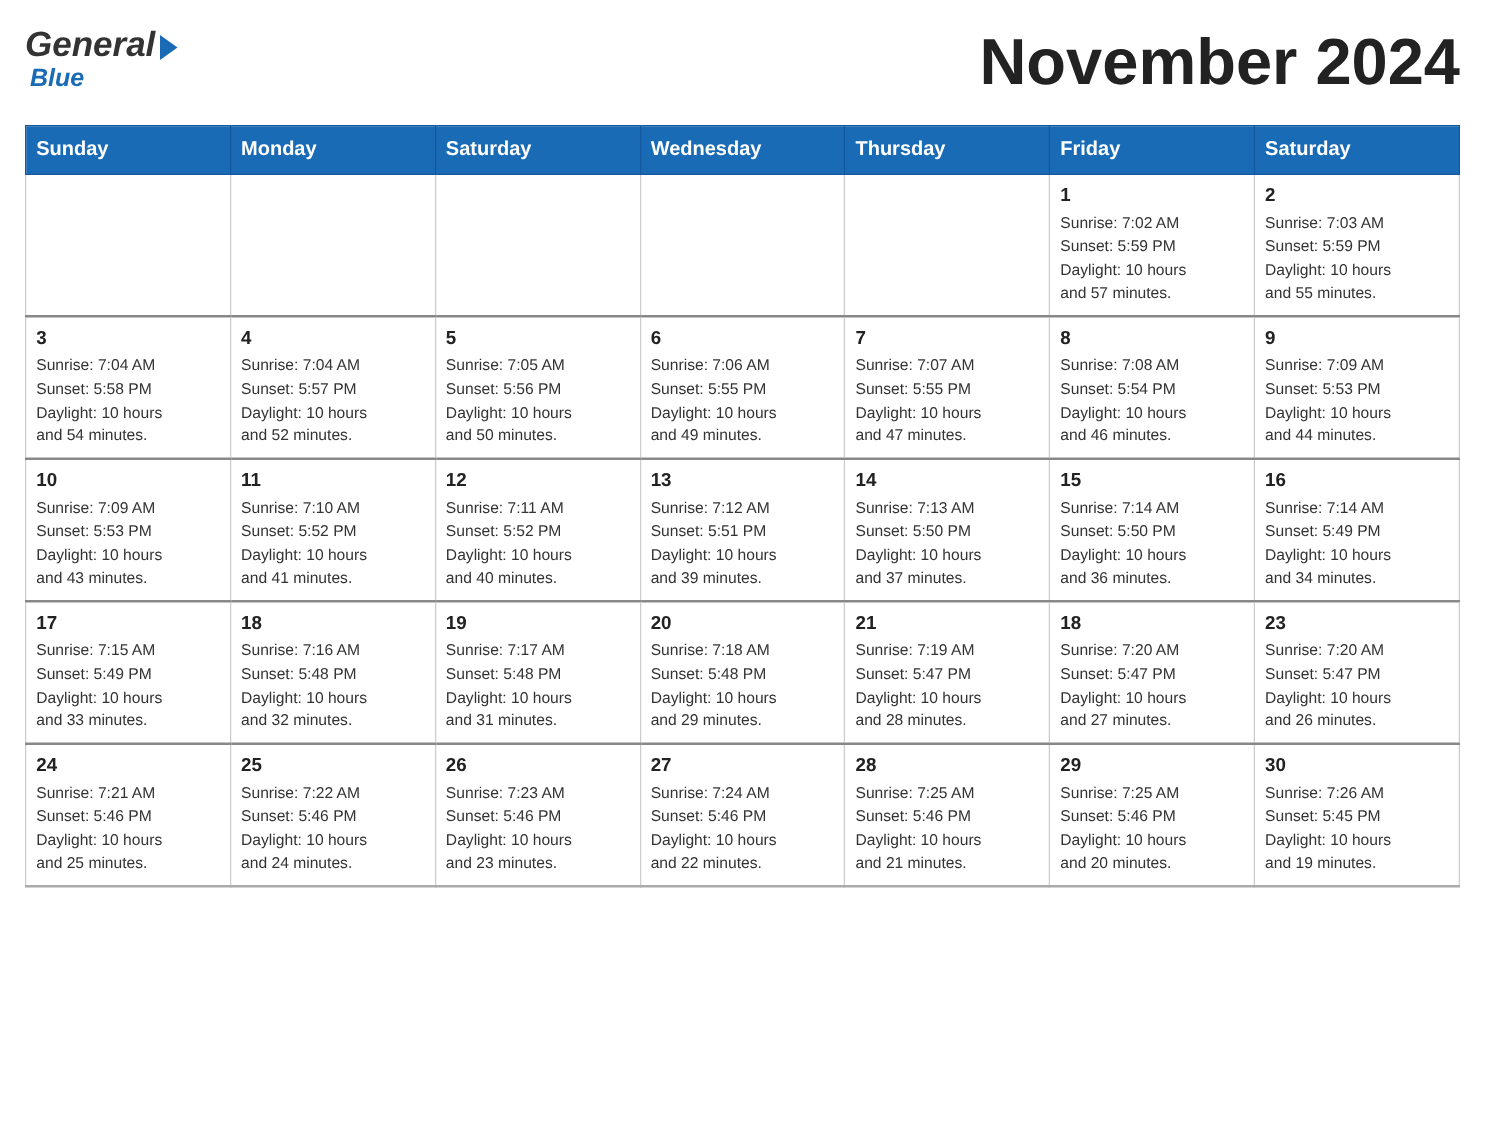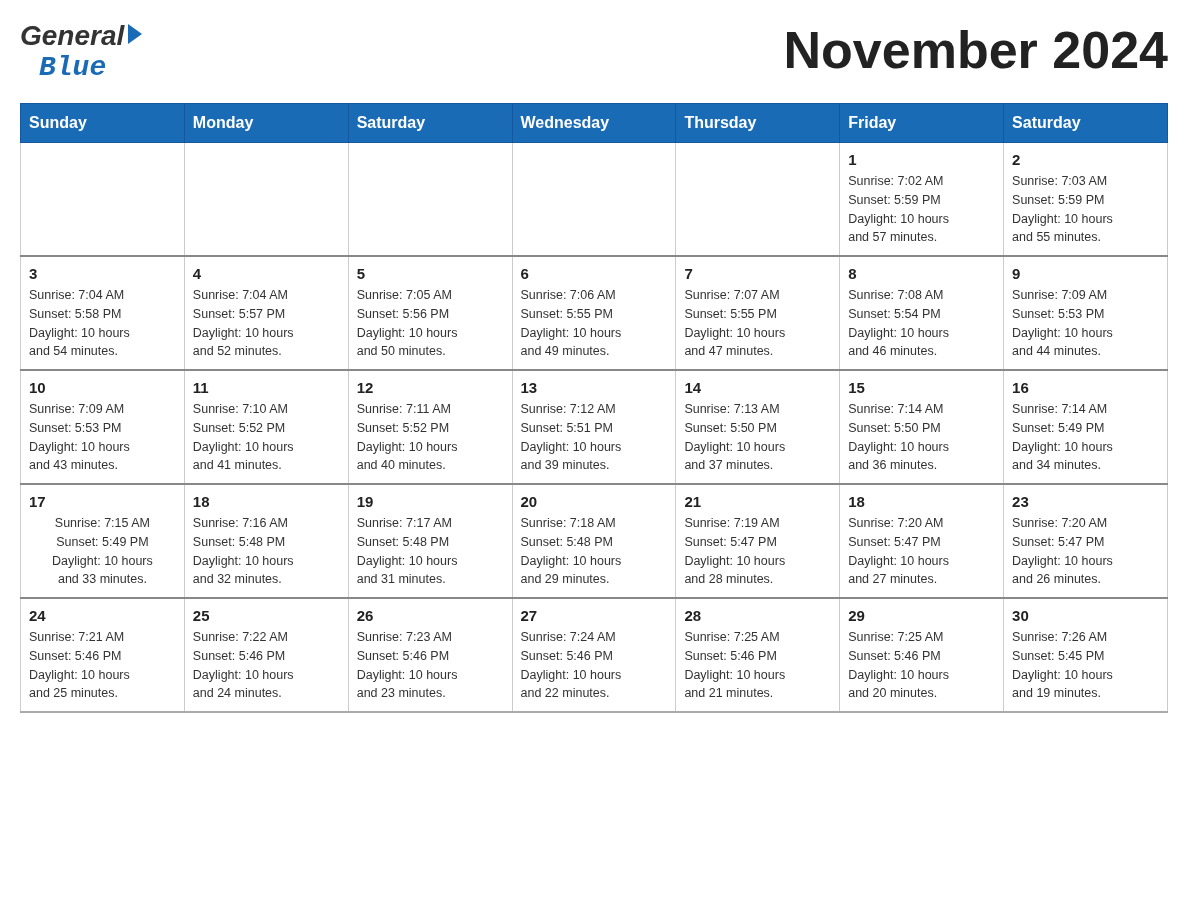--- a/index.html
+++ b/index.html
@@ -16,44 +16,43 @@
       align-items: flex-start;
       margin-bottom: 20px;
     }
     .logo {
       display: flex;
       flex-direction: column;
       align-items: flex-start;
     }
     .logo-top {
       display: flex;
-      align-items: flex-start;
+      align-items: center;
     }
     .logo-general {
       font-size: 28px;
       font-weight: bold;
       color: #333;
       font-style: italic;
     }
     .logo-arrow {
       width: 0;
       height: 0;
       border-left: 14px solid #1a6bb5;
       border-top: 10px solid transparent;
       border-bottom: 10px solid transparent;
       margin-left: 4px;
       margin-top: 4px;
     }
     .logo-blue {
-      font-size: 28px;
+      font-size: 20px;
       font-weight: bold;
       color: #1a6bb5;
       font-style: italic;
-      margin-left: 19px;
-      font-family: Liberation Mono, monospace;
+      margin-left: 4px;
     }
     .title-block {
       text-align: right;
     }
     .month-title {
       font-size: 52px;
       font-weight: bold;
       color: #222;
     }
     .location-title {
@@ -254,21 +253,21 @@
           <span class="day-number">16</span>
           <div class="day-info" style="white-space: pre-line;">Sunrise: 7:14 AM
 Sunset: 5:49 PM
 Daylight: 10 hours
 and 34 minutes.</div>
         </td>
       </tr>
       <tr>
         <td style="border-top: 2px solid rgb(136, 136, 136);">
           <span class="day-number">17</span>
-          <div class="day-info" style="white-space: pre-line; text-align: center;">Sunrise: 7:15 AM
+          <div class="day-info" style="white-space: pre-line;">Sunrise: 7:15 AM
 Sunset: 5:49 PM
 Daylight: 10 hours
 and 33 minutes.</div>
         </td>
         <td style="border-top: 2px solid rgb(136, 136, 136);">
           <span class="day-number">18</span>
           <div class="day-info" style="white-space: pre-line;">Sunrise: 7:16 AM
 Sunset: 5:48 PM
 Daylight: 10 hours
 and 32 minutes.</div>

